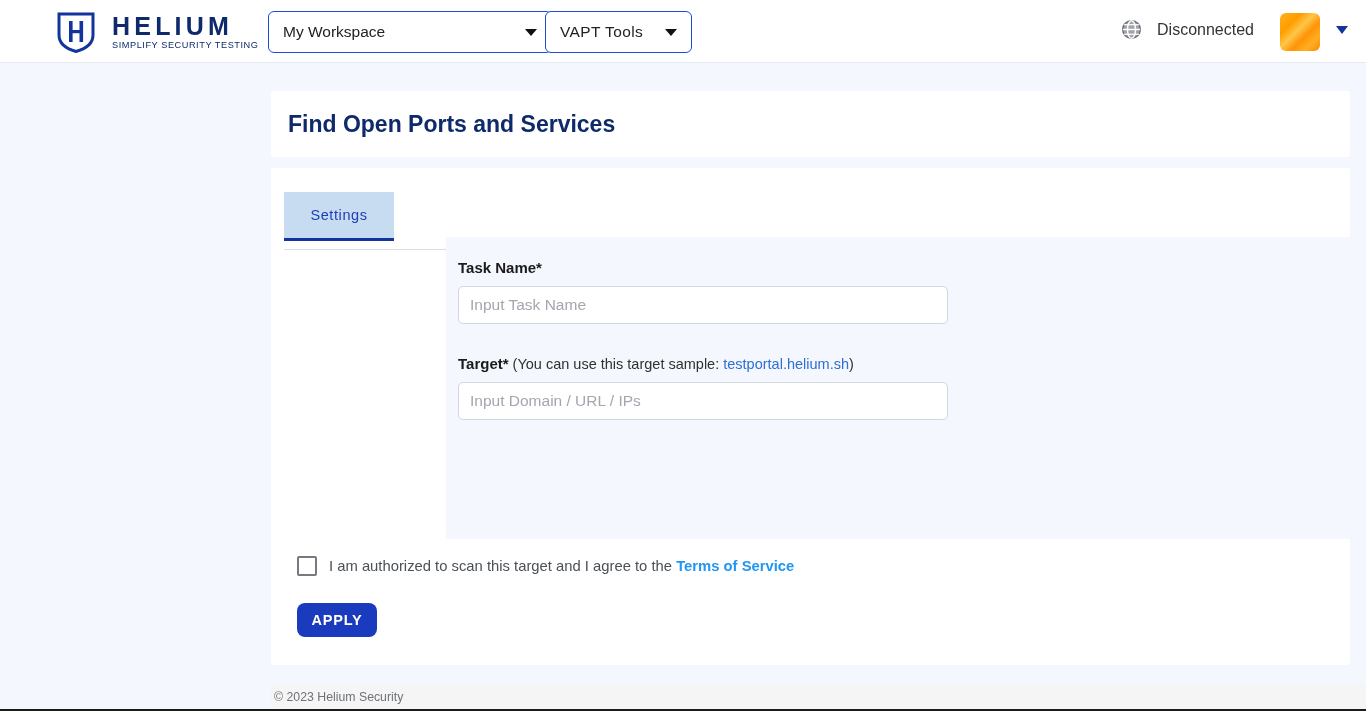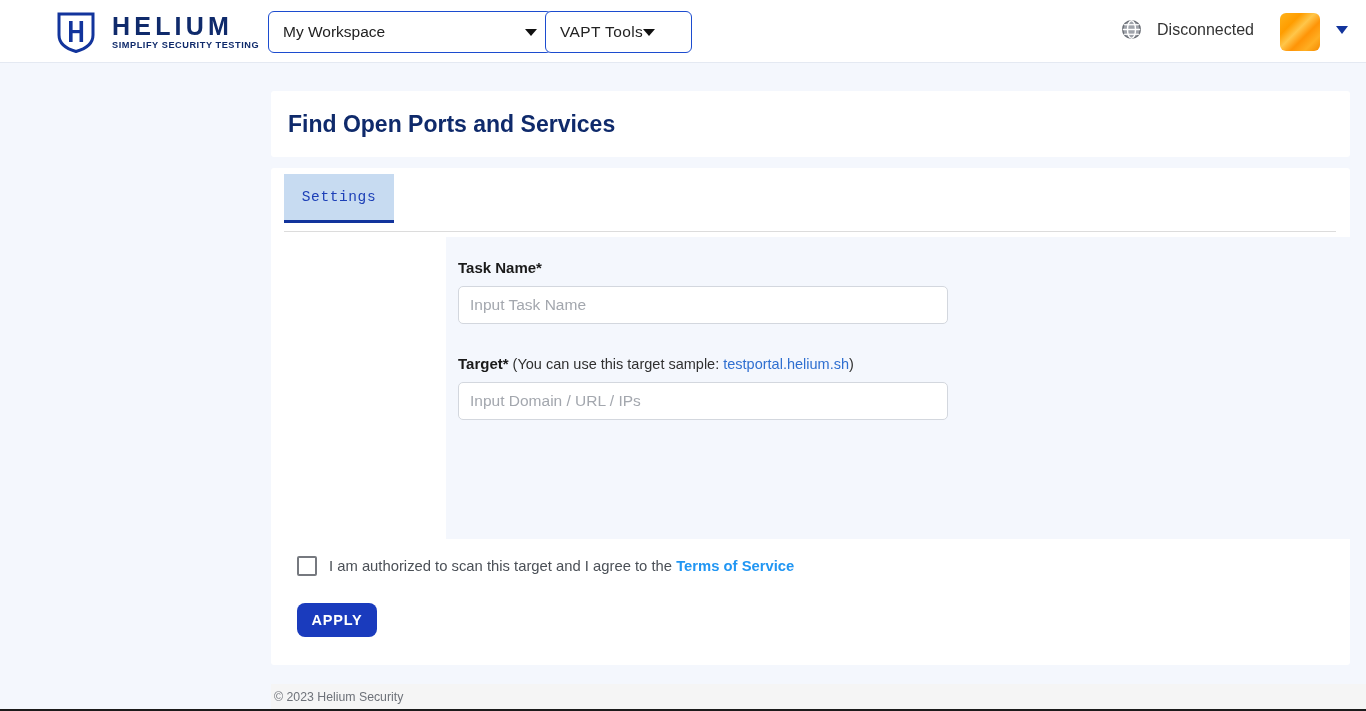--- a/index.html
+++ b/index.html
@@ -21,21 +21,21 @@
     position: absolute; left: 56px; top: 11px;
     display: flex; align-items: center; gap: 16px;
   }
   .logo-shield { width: 40px; height: 42px; display: block; }
   .logo-text { display: flex; flex-direction: column; justify-content: center; }
   .logo-name {
     font-size: 25px; font-weight: bold; letter-spacing: 4.2px;
     color: #0f2a6b; line-height: 1.05;
   }
   .logo-tag {
-    font-size: 9.2px; font-weight: bold; letter-spacing: 0.55px;
+    font-size: 9.2px; font-weight: normal; letter-spacing: 0.55px;
     color: #0f2a6b; line-height: 1.2; margin-top: 1px;
   }
 
   .dropdown {
     position: absolute; top: 11px;
     height: 42px;
     background: #ffffff;
     border: 1.6px solid #1c4ccf;
     border-radius: 6px;
     display: flex; align-items: center;
@@ -43,21 +43,21 @@
     cursor: pointer;
   }
   .dropdown .dd-label { font-size: 15.5px; color: #222; }
   .dropdown .caret {
     width: 0; height: 0;
     border-left: 6px solid transparent;
     border-right: 6px solid transparent;
     border-top: 7px solid #111;
   }
   #workspace-dd { left: 268px; width: 284px; justify-content: space-between; }
-  #vapt-dd { left: 545px; width: 147px; }
+  #vapt-dd { left: 545px; width: 147px; justify-content: space-between; }
   #vapt-dd .dd-label { letter-spacing: 0.4px; }
 
   .conn-status {
     position: absolute; right: 112px; top: 19px;
     display: flex; align-items: center; gap: 15px;
   }
   .conn-status .label { font-size: 16px; color: #333; }
   .globe { width: 21px; height: 21px; display: block; }
 
   .avatar {
@@ -89,24 +89,23 @@
 
   
   .main-card {
     position: absolute; left: 271px; top: 168px;
     width: 1079px; height: 497px;
     background: #ffffff;
     border-radius: 3px;
   }
 
   .tabs {
-    position: absolute; left: 13px; top: 6px;
+    position: absolute; left: 13px; top: 24px;
     width: 1052px; height: 58px;
     border-bottom: 1px solid #dcdcdc;
-    font-family: Liberation Mono, monospace;
   }
   .tab {
     position: absolute; left: 0; top: 0;
     width: 110px; height: 49px;
     background: #c7dbf1;
     display: flex; align-items: center; justify-content: center;
     font-size: 14.5px; color: #1c3fb7; letter-spacing: 0.6px;
     border-bottom: 3px solid #12349c;
     cursor: pointer;
   }

